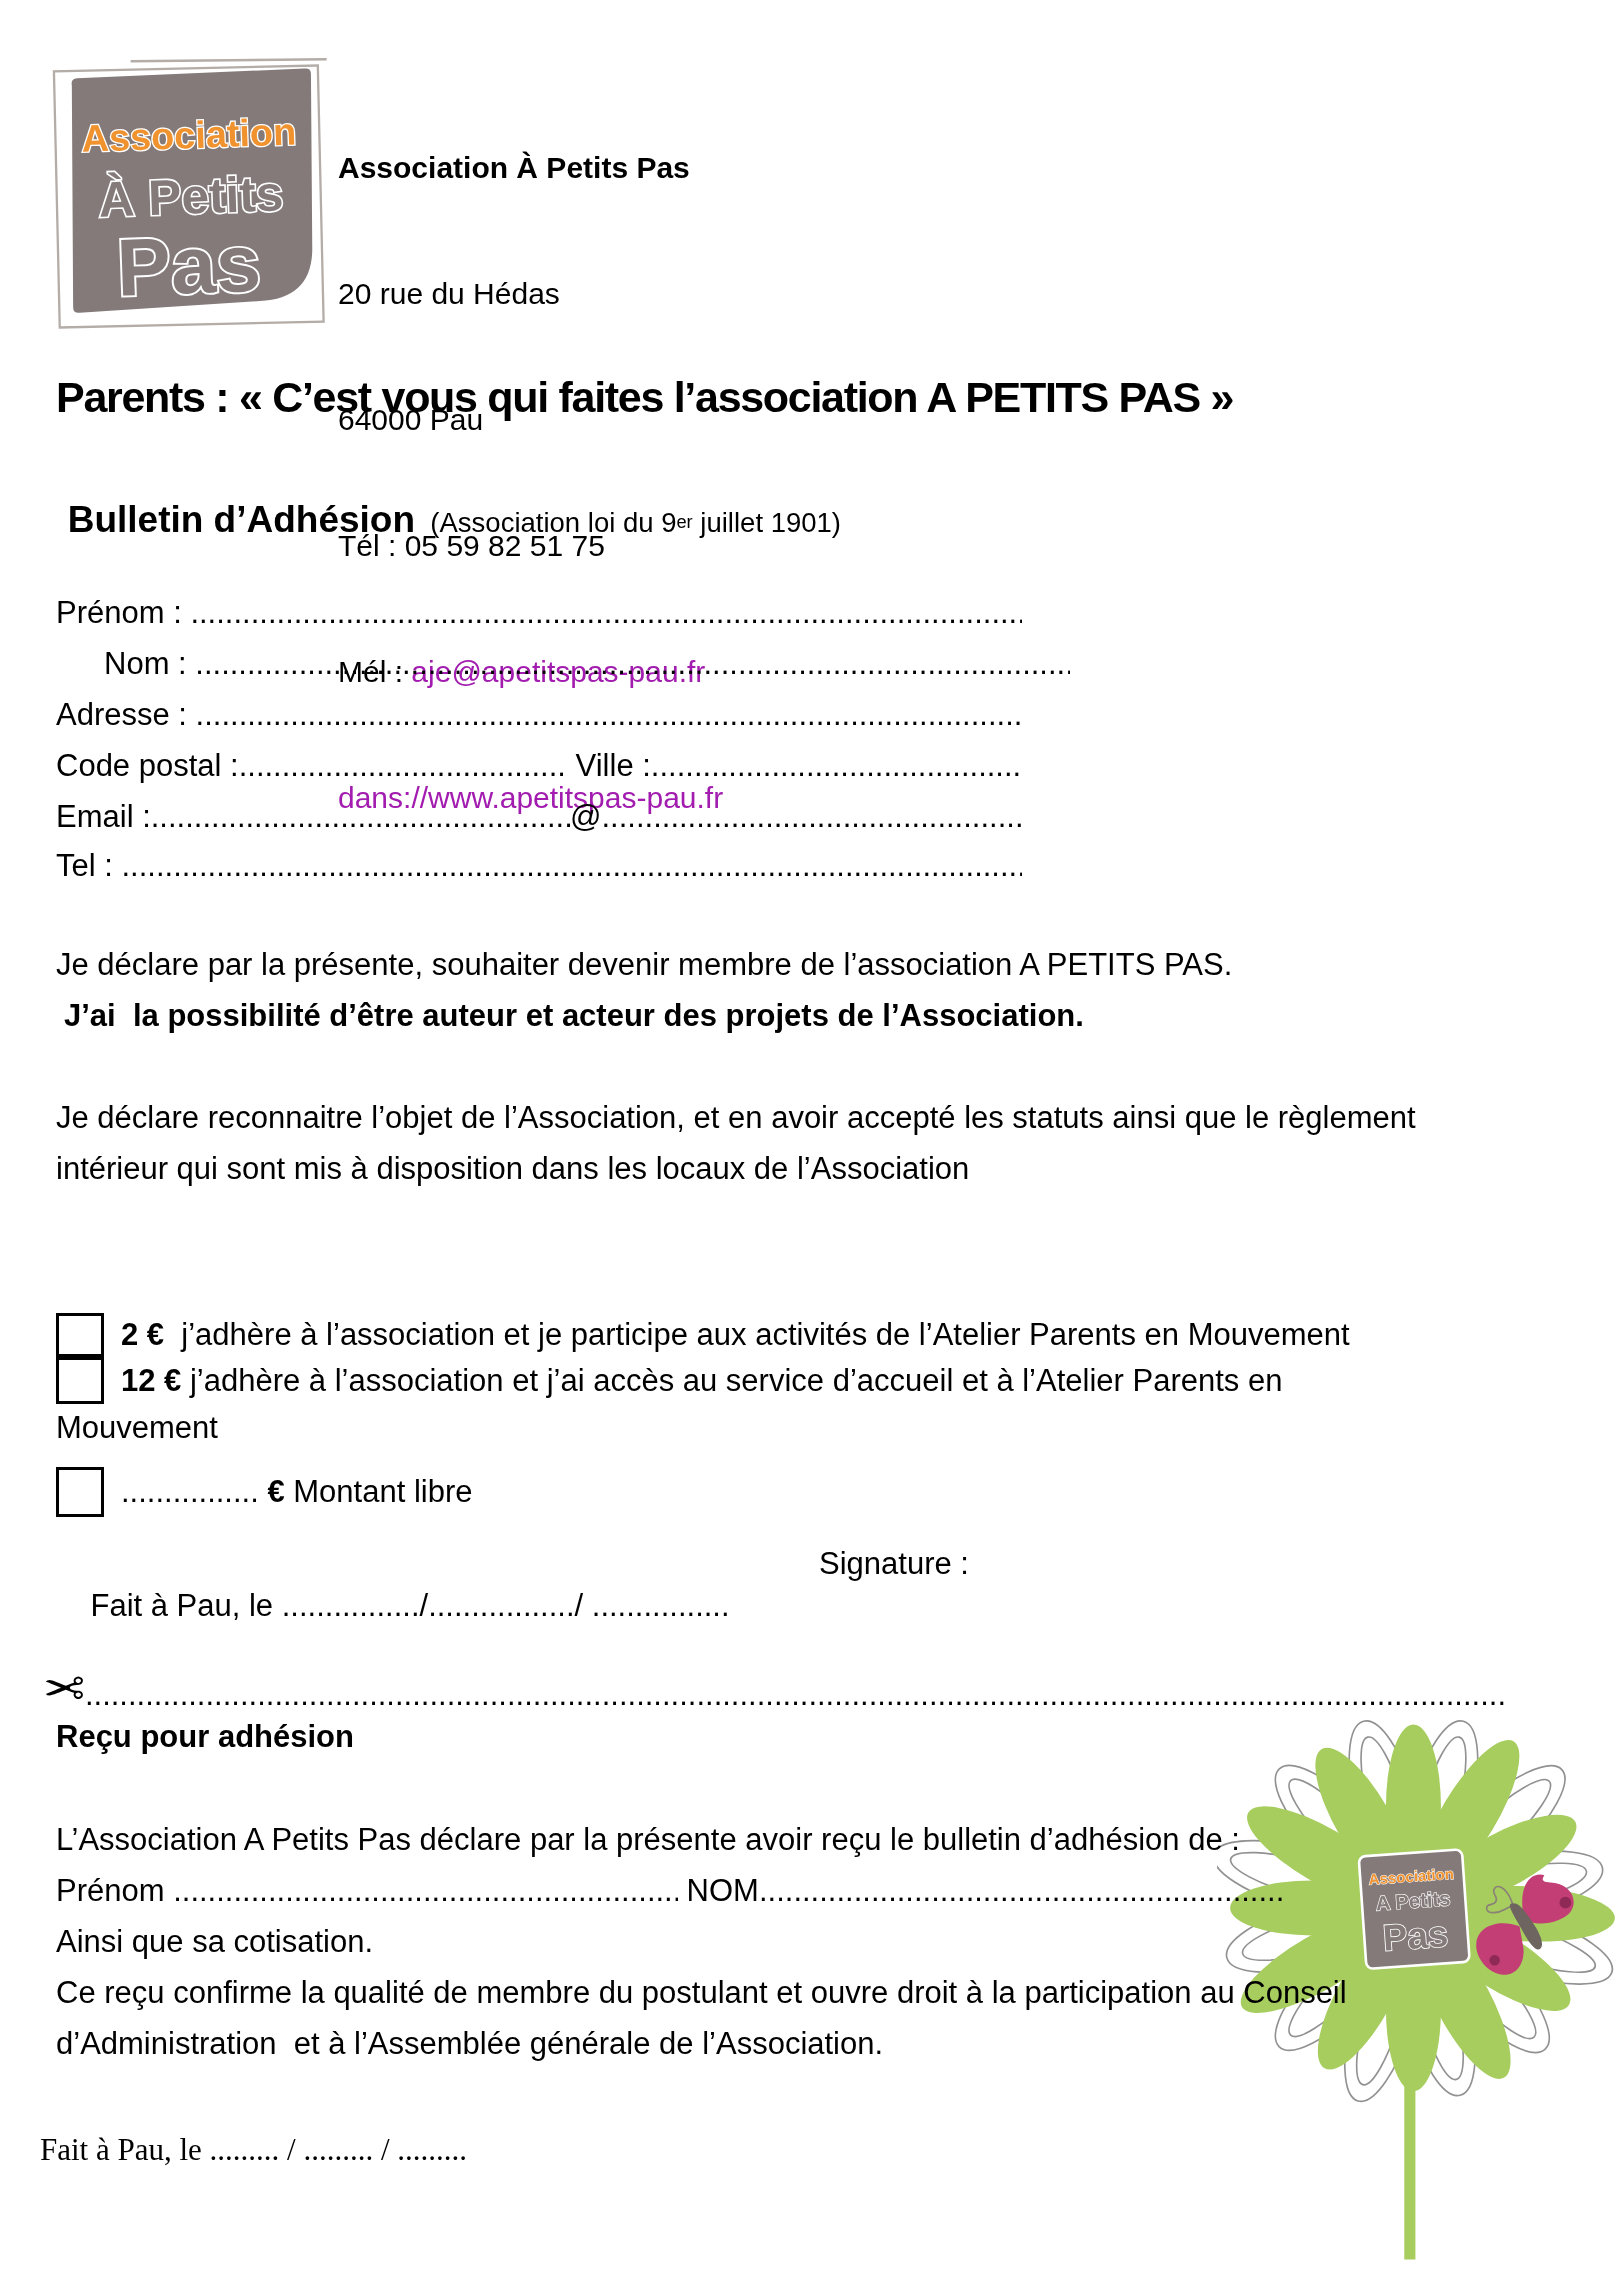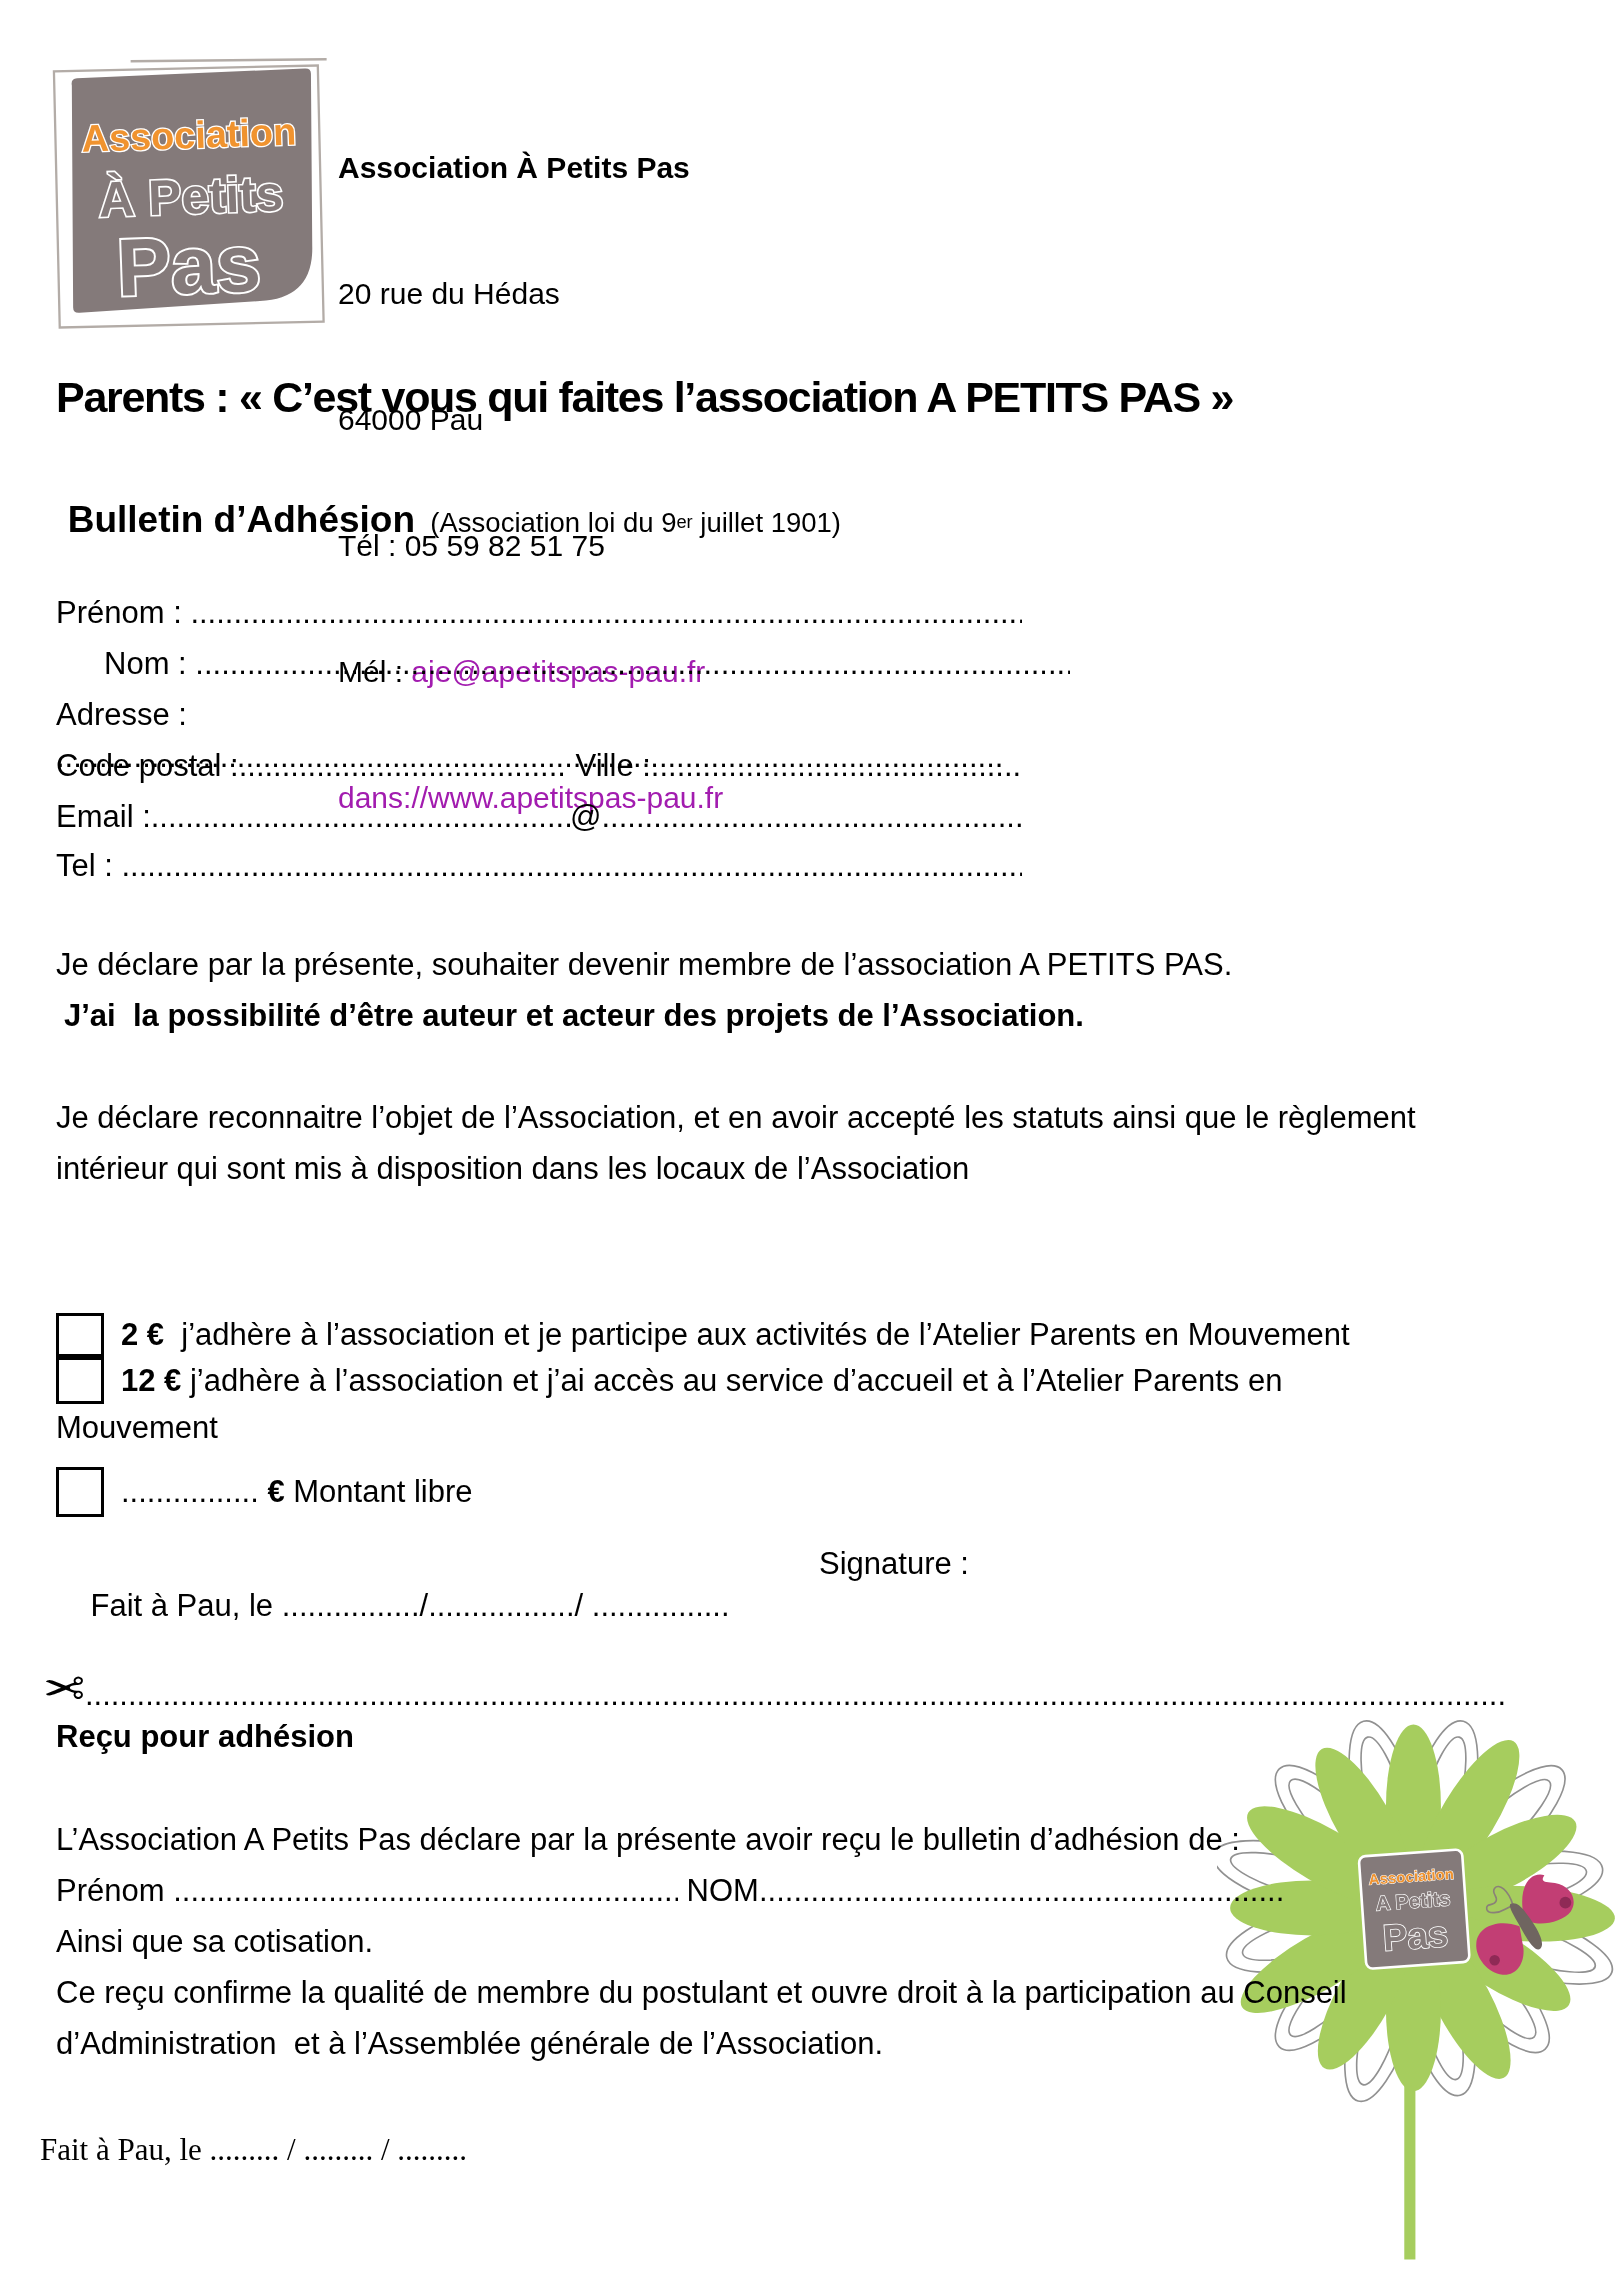--- a/index.html
+++ b/index.html
@@ -119,21 +119,21 @@
   <div class="abs" style="left:56px; top:487px;">
     <span class="bulletin-heading">Bulletin d’Adhésion</span><span class="bulletin-law">  (Association loi du 9</span><sup class="bulletin-law" style="font-size:18.3px;">er</sup><span class="bulletin-law"> juillet 1901)</span>
   </div>
 
   <div class="abs row t47" style="left:56px; top:592px; width:966px;">
     <span>Prénom : </span><span class="dots">..............................................................................................................</span>
   </div>
   <div class="abs row t47" style="left:56px; top:643px; width:966px;margin-left:48px;">
     <span>Nom : </span><span class="dots">..............................................................................................................</span>
   </div>
-  <div class="abs row t47" style="left:56px; top:694px; width:966px;flex-direction:column;">
+  <div class="abs row t47" style="left:56px; top:694px; width:966px;">
     <span>Adresse : </span><span class="dots">..............................................................................................................</span>
   </div>
   <div class="abs row t47" style="left:56px; top:745px; width:966px;">
     <span class="cell" style="width:511px;"><span>Code postal :</span><span class="dots">..................................................</span></span><span> Ville :</span><span class="dots">.................................................................</span>
   </div>
   <div class="abs row t47" style="left:56px; top:796px; width:966px;">
     <span class="cell" style="width:514px;"><span>Email :</span><span class="dots">............................................................</span></span><span>@</span><span class="dots">.................................................................</span>
   </div>
   <div class="abs row t47" style="left:56px; top:845px; width:966px;">
     <span>Tel : </span><span class="dots">..............................................................................................................</span>

